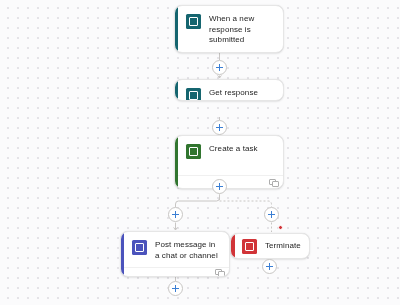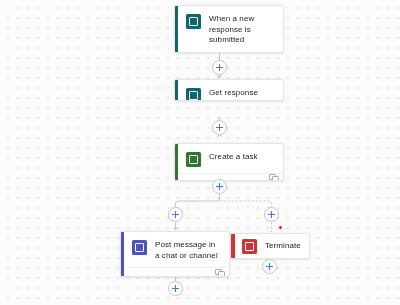--- a/index.html
+++ b/index.html
@@ -28,21 +28,21 @@
     left: 0; top: 0;
     width: 400px; height: 305px;
     pointer-events: none;
   }
 
   
   .card {
     position: absolute;
     background: #ffffff;
     border: 1px solid #e6e6e6;
-    border-radius: 2px;
+    border-radius: 8px;
     box-shadow: 0 0.6px 1.8px rgba(0,0,0,0.10), 0 0.1px 0.4px rgba(0,0,0,0.09);
     display: flex;
     flex-direction: column;
     overflow: hidden;
   }
   .card .accent {
     position: absolute;
     left: 0; top: 0; bottom: 0;
     width: 3px;
   }
@@ -189,21 +189,21 @@
       <span class="card-icon" style="background:#15656f;">
         <span class="glyph"></span>
       </span>
       <span class="card-title">Get response details</span>
     </div>
     <div class="card-foot">
       <span class="foot-icon"></span>
     </div>
   </div>
 
-  <div class="card" style="left:174px; top:143px; width:110px; height:38px;">
+  <div class="card" style="left:174px; top:135px; width:110px; height:54px;">
     <span class="accent" style="background:#31752f;"></span>
     <div class="card-head">
       <span class="card-icon" style="background:#31752f;">
         <span class="glyph"></span>
       </span>
       <span class="card-title">Create a task</span>
     </div>
     <div class="card-foot">
       <span class="foot-icon"></span>
     </div>

